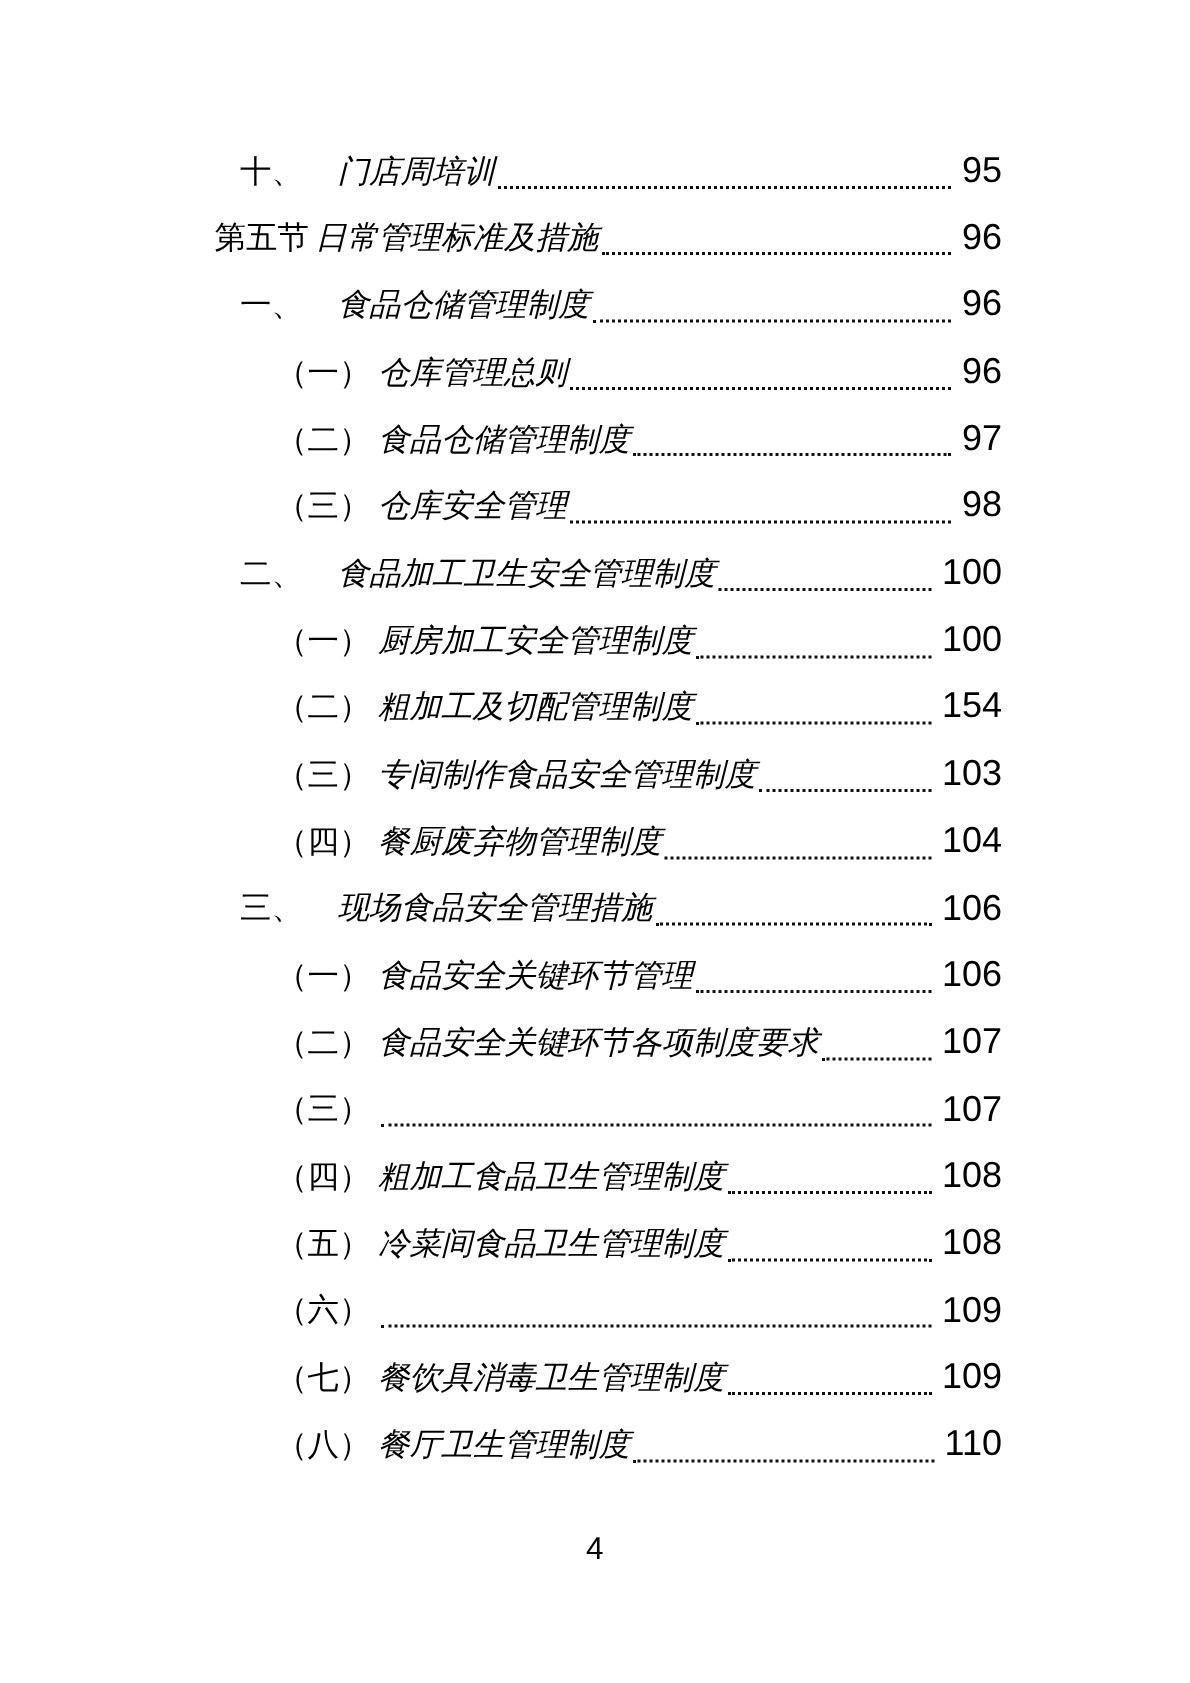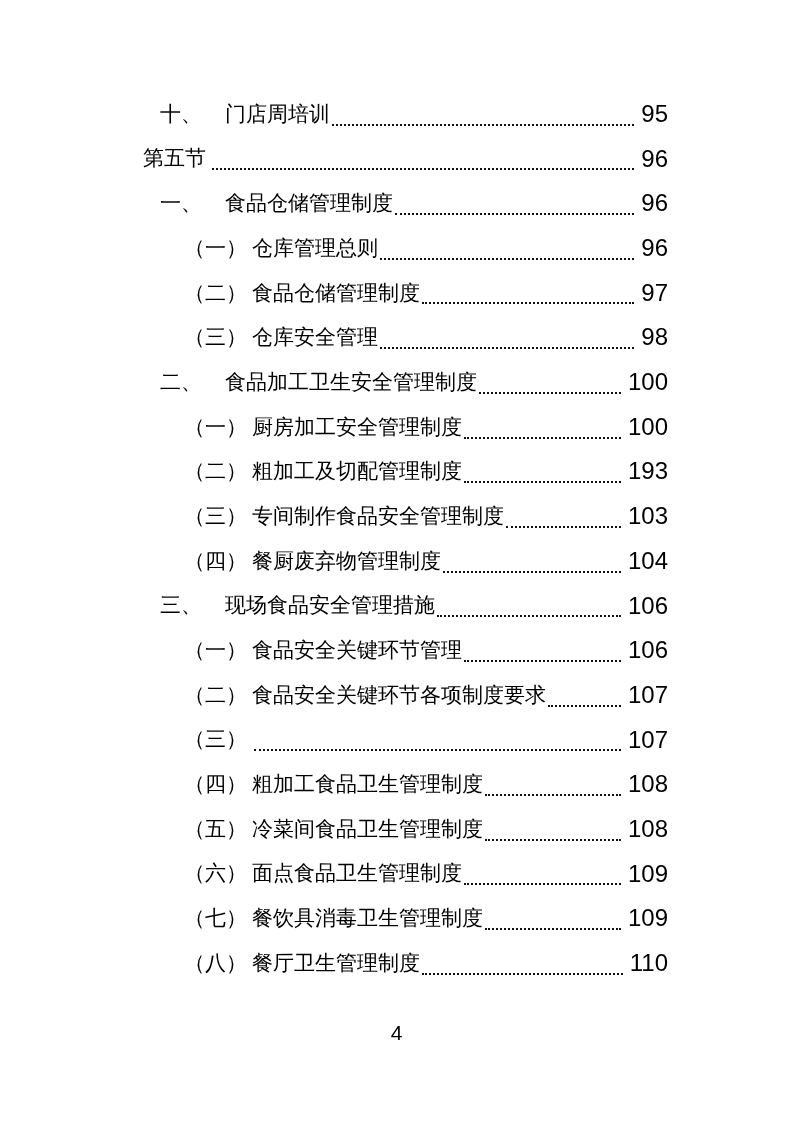--- a/index.html
+++ b/index.html
@@ -39,20 +39,21 @@
     display: inline-block;
   }
   .level-1 { padding-left: 23px; }
   .level-2 { padding-left: 40px; }
   .level-3 { padding-left: 64px; }
   .level-1 .prefix { width: 67px; }
   .level-2 .prefix { width: 65px; }
   .level-3 .prefix { width: 68px; }
   .entry .title {
     flex: none;
+    font-style: italic;
   }
   .entry .leader {
     flex: 1 1 auto;
     position: relative;
     height: 100%;
     min-width: 10px;
   }
   .entry .leader::after {
     content: "";
     position: absolute;
@@ -84,20 +85,21 @@
 <div class="page">
   <div class="toc">
       <div class="entry level-2">
     <span class="prefix">十、</span>
     <span class="title">门店周培训</span>
     <span class="leader"></span>
     <span class="pagenum">95</span>
   </div>
       <div class="entry level-1">
     <span class="prefix">第五节</span>
+    <span class="title">日常管理标准及措施</span>
     <span class="leader"></span>
     <span class="pagenum">96</span>
   </div>
       <div class="entry level-2">
     <span class="prefix">一、</span>
     <span class="title">食品仓储管理制度</span>
     <span class="leader"></span>
     <span class="pagenum">96</span>
   </div>
       <div class="entry level-3">
@@ -127,21 +129,21 @@
       <div class="entry level-3">
     <span class="prefix">（一）</span>
     <span class="title">厨房加工安全管理制度</span>
     <span class="leader"></span>
     <span class="pagenum">100</span>
   </div>
       <div class="entry level-3">
     <span class="prefix">（二）</span>
     <span class="title">粗加工及切配管理制度</span>
     <span class="leader"></span>
-    <span class="pagenum">193</span>
+    <span class="pagenum">154</span>
   </div>
       <div class="entry level-3">
     <span class="prefix">（三）</span>
     <span class="title">专间制作食品安全管理制度</span>
     <span class="leader"></span>
     <span class="pagenum">103</span>
   </div>
       <div class="entry level-3">
     <span class="prefix">（四）</span>
     <span class="title">餐厨废弃物管理制度</span>
@@ -178,21 +180,20 @@
     <span class="pagenum">108</span>
   </div>
       <div class="entry level-3">
     <span class="prefix">（五）</span>
     <span class="title">冷菜间食品卫生管理制度</span>
     <span class="leader"></span>
     <span class="pagenum">108</span>
   </div>
       <div class="entry level-3">
     <span class="prefix">（六）</span>
-    <span class="title">面点食品卫生管理制度</span>
     <span class="leader"></span>
     <span class="pagenum">109</span>
   </div>
       <div class="entry level-3">
     <span class="prefix">（七）</span>
     <span class="title">餐饮具消毒卫生管理制度</span>
     <span class="leader"></span>
     <span class="pagenum">109</span>
   </div>
       <div class="entry level-3">

